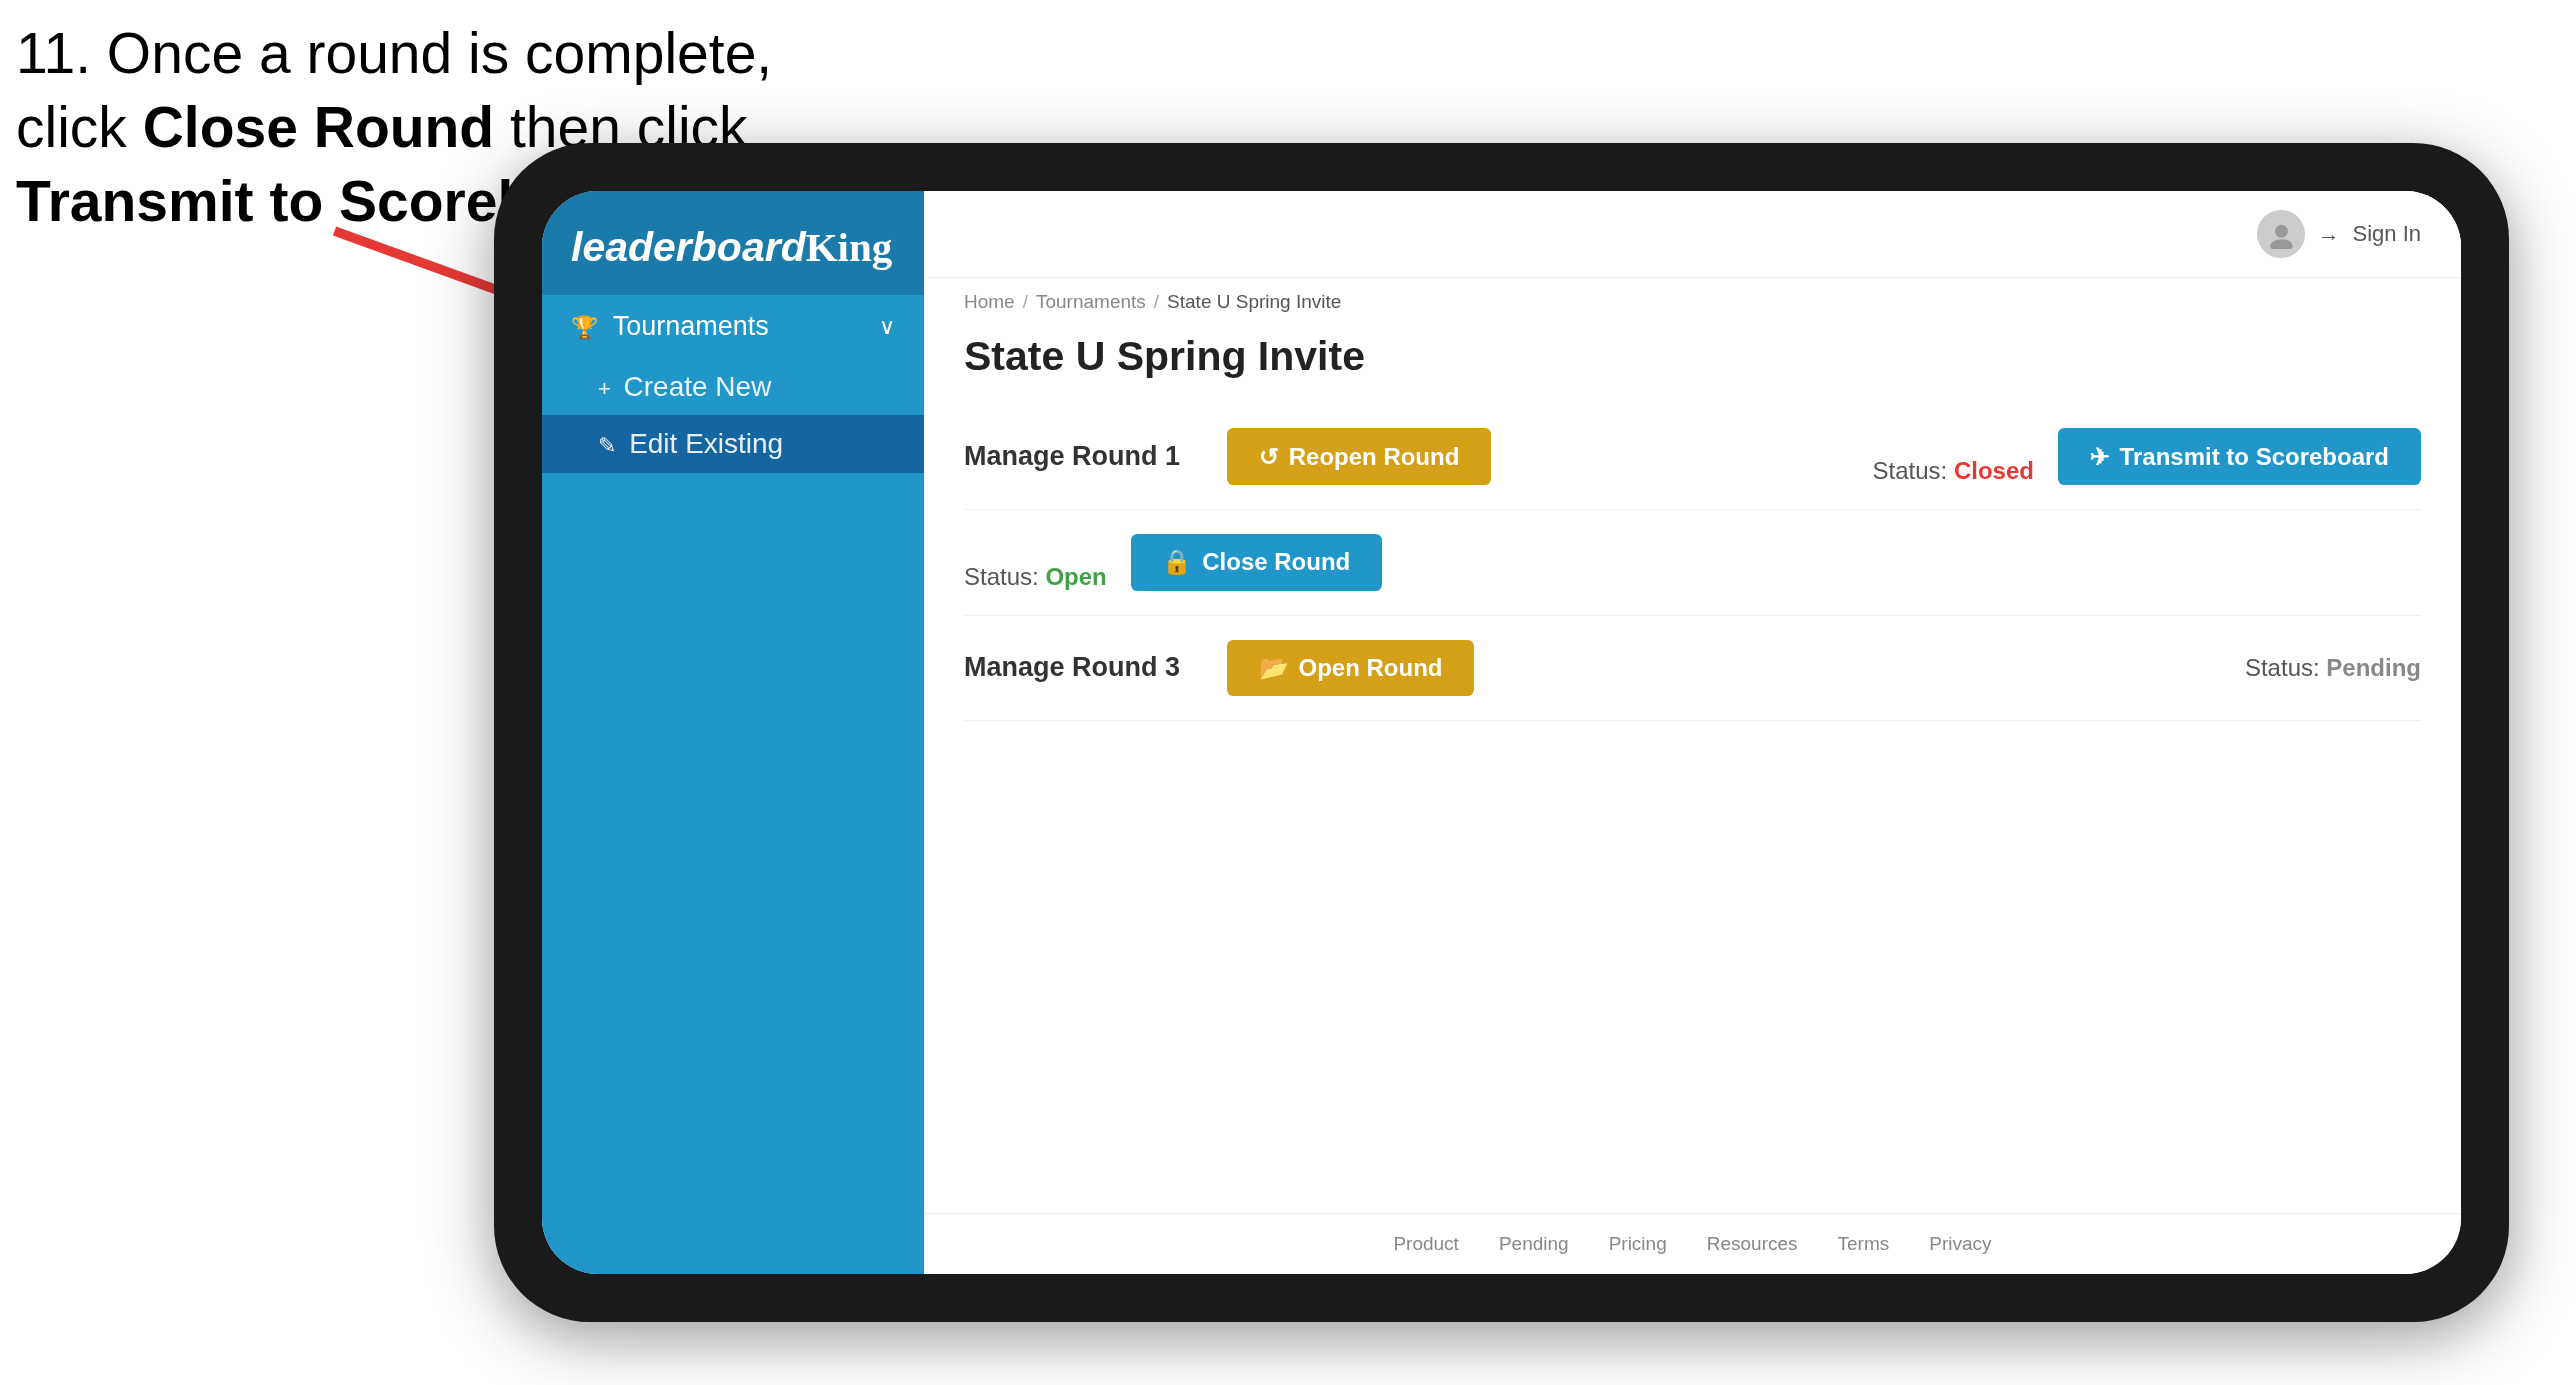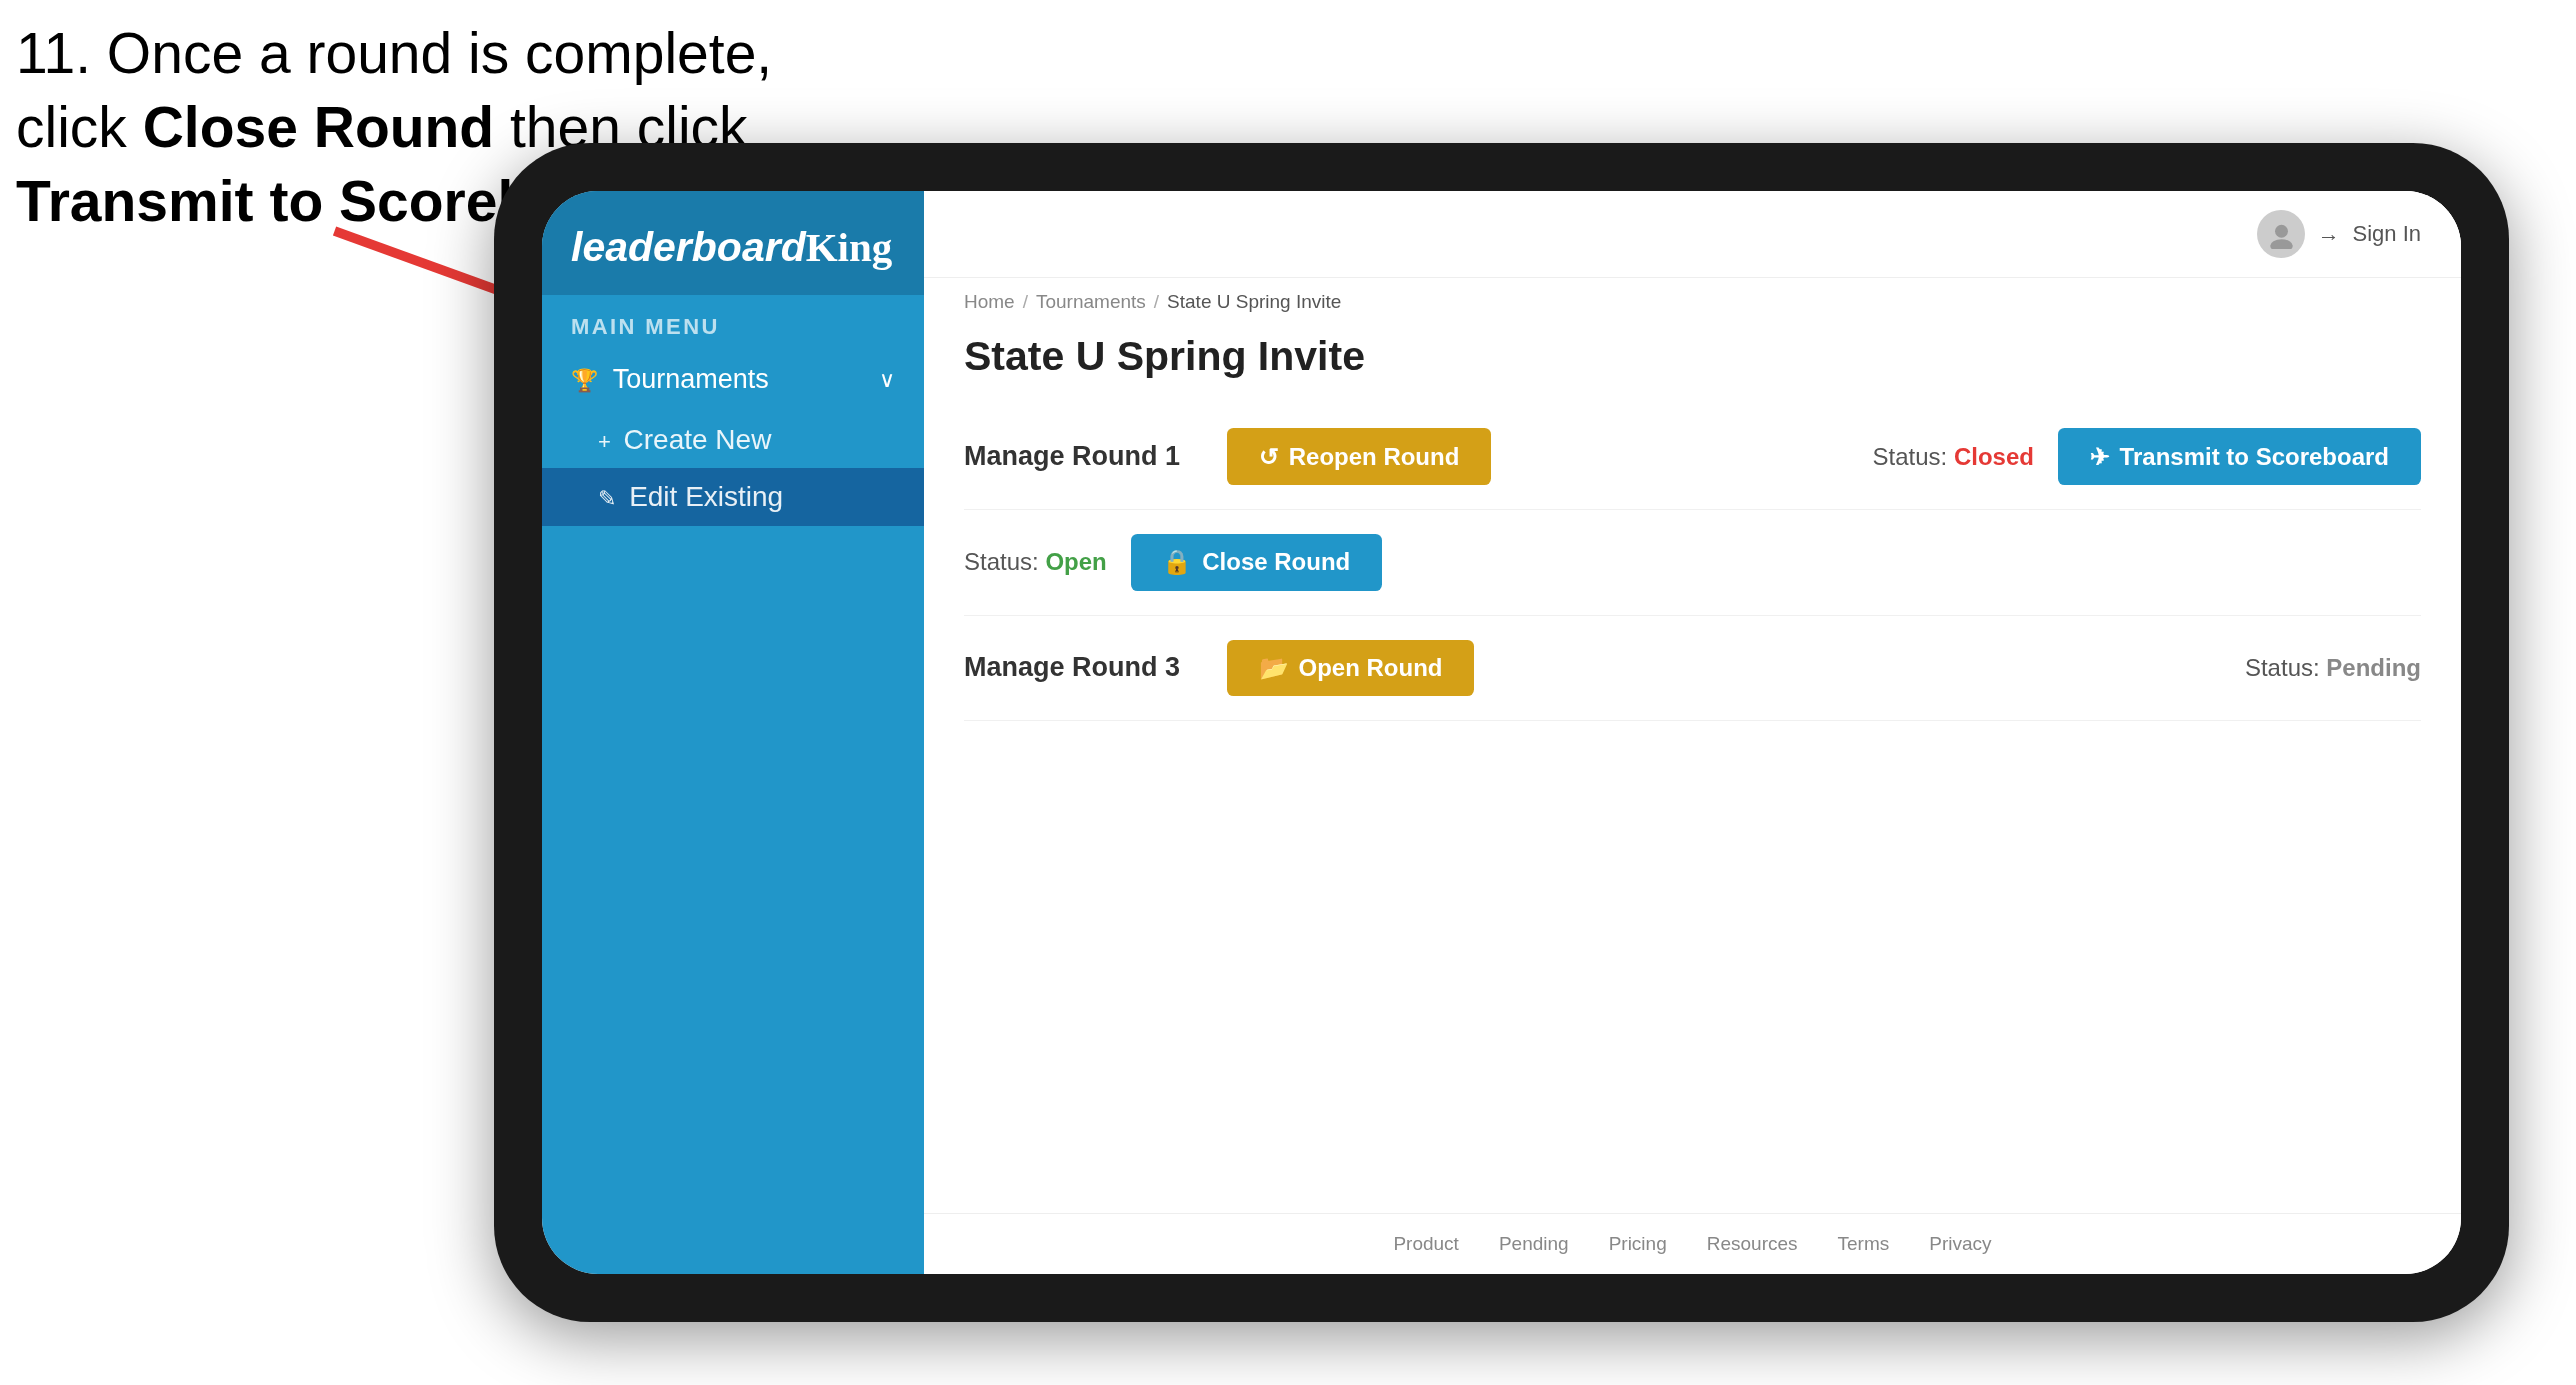--- a/index.html
+++ b/index.html
@@ -289,21 +289,21 @@
       padding: 12.7px 29px;
       font-size: 22px;
       cursor: pointer;
       display: flex;
       align-items: center;
       gap: 8px;
     }
 
     .round-right {
       display: flex;
-      align-items: center;
+      align-items: flex-end;
       gap: 24px;
     }
 
     .status-text {
       font-size: 24px;
       color: #555;
     }
 
     .status-closed { color: #e53935; font-weight: 600; }
     .status-open { color: #43a047; font-weight: 600; }
@@ -351,21 +351,20 @@
 <div class="tablet-frame">
   <div class="tablet-screen">
     <div class="app-container">
 
       <div class="sidebar">
         <div class="logo-area">
           <div class="logo-text">
             leaderboard<span>King</span>
           </div>
         </div>
-        <div class="main-menu-label">MAIN MENU</div>
 
         <div class="sidebar-item">
           <div class="item-left">
             <span class="icon-trophy"></span>
             <span>Tournaments</span>
           </div>
           <span class="chevron">∨</span>
         </div>
 
         <div class="sidebar-subitem">

